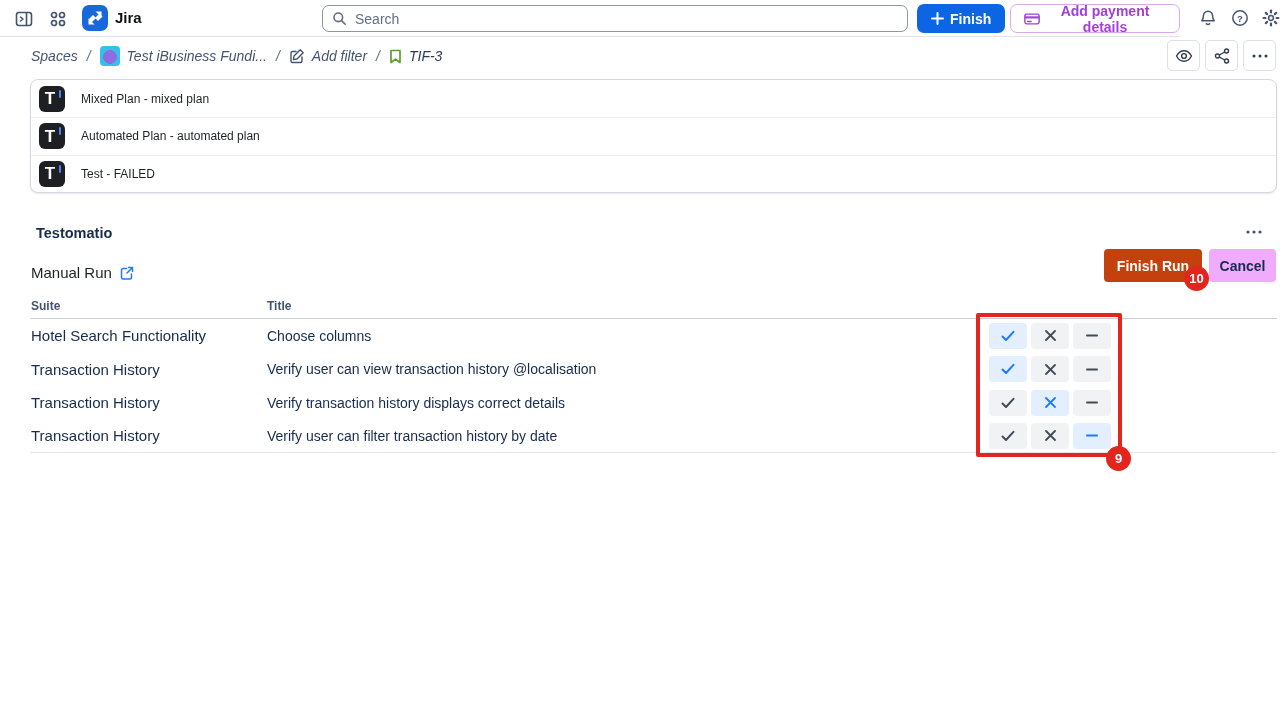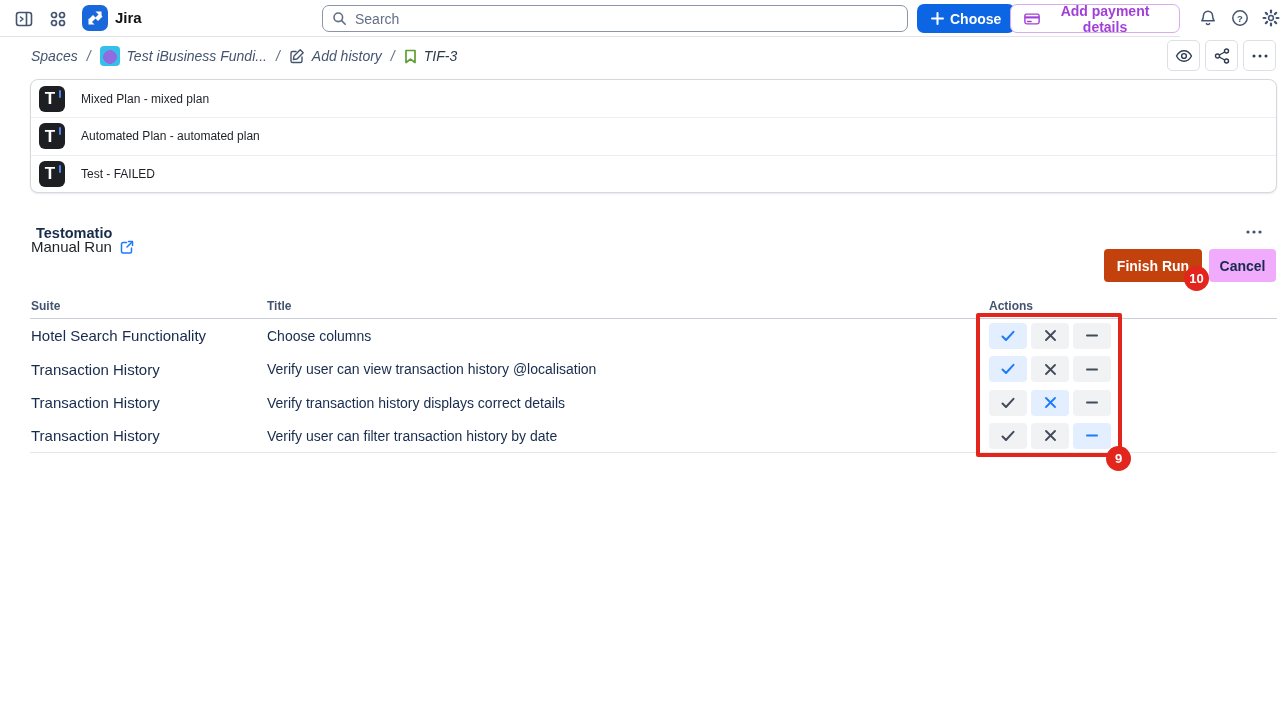--- a/index.html
+++ b/index.html
@@ -53,21 +53,21 @@
   .plan-ico { width:26px; height:26px; border-radius:6px; background:#1D1F23; position:relative;
               display:flex; align-items:center; justify-content:center; }
   .plan-ico .t { color:#fff; font-size:17px; font-weight:bold; line-height:1; margin-right:4px;}
   .plan-ico .tick { position:absolute; right:4px; top:4px; width:2.5px; height:8px; background:#4D82F3; border-radius:2px; }
   .plan-label { font-size:12px; color:#1D2125; }
 
   
   .sec-head { position:absolute; left:36px; top:225px; font-size:14.5px; font-weight:bold; color:#172B4D; }
   .sec-more { position:absolute; right:8px; top:222px; width:26px; height:20px; border:none; background:transparent;
               color:#44546F; font-size:16px; letter-spacing:2px; cursor:pointer; }
-  .manual-run { position:absolute; left:31px; top:238px; display:flex; align-items:center; gap:8px;
+  .manual-run { position:absolute; left:31px; top:264px; display:flex; align-items:center; gap:8px;
                 font-size:15px; color:#1D2125; cursor:pointer; }
   .btn-finish { position:absolute; left:1104px; top:249px; width:98px; height:33px; background:#c2410c;
                 color:#fff; border:none; border-radius:4px; font-size:14px; font-weight:bold;
                 cursor:pointer; font-family:inherit; }
   .btn-cancel { position:absolute; left:1209px; top:249px; width:67px; height:33px; background:#f0abfc;
                 color:#172B4D; border:none; border-radius:4px; font-size:14px; font-weight:bold;
                 cursor:pointer; font-family:inherit; }
 
   
   .runtable { position:absolute; left:30px; top:299px; width:1247px; }
@@ -136,21 +136,21 @@
         </svg>
       </span>
       <input type="text" placeholder="Search" style="">
     </div>
 
     <button class="btn-create">
       <svg width="13" height="13" viewBox="0 0 13 13" stroke="#fff" stroke-width="2" stroke-linecap="round">
         <line x1="6.5" y1="1" x2="6.5" y2="12"></line>
           <line x1="1" y1="6.5" x2="12" y2="6.5"></line>
       </svg>
-      <span>Choose</span>
+      <span>Finish</span>
     </button>
 
     <button class="btn-payment">
       <svg width="18" height="14" viewBox="0 0 18 14" fill="none" stroke="#A13FD6" stroke-width="1.6">
         <rect x="1" y="1.5" width="16" height="11" rx="2"></rect>
         <line x1="1" y1="5.2" x2="17" y2="5.2" stroke-width="2.4"></line>
         <line x1="4" y1="9.8" x2="8" y2="9.8" stroke-linecap="round"></line>
       </svg>
       <span>Add payment details</span>
     </button>
@@ -190,21 +190,21 @@
     <span class="crumb-link">
       <span class="space-avatar"></span>
       <span>Test iBusiness Fundi...</span>
     </span>
     <span class="crumb-sep">/</span>
     <span class="crumb-link">
       <svg width="16" height="16" viewBox="0 0 16 16" fill="none" stroke="#44546F" stroke-width="1.4" stroke-linecap="round" stroke-linejoin="round">
         <path d="M13 9 v4 a1.5 1.5 0 0 1 -1.5 1.5 h-8 A1.5 1.5 0 0 1 2 13 V5 a1.5 1.5 0 0 1 1.5-1.5 H7"></path>
         <path d="M11.2 1.8 l3 3 L8 11 l-3.6.6 L5 8 Z"></path>
       </svg>
-      <span>Add history</span>
+      <span>Add filter</span>
     </span>
     <span class="crumb-sep">/</span>
     <span class="crumb-link">
       <svg width="13" height="15" viewBox="0 0 13 15" fill="none" stroke="#5C9E31" stroke-width="1.7" stroke-linejoin="round">
         <path d="M2 1.5 h9 v12 l-4.5-3.4 L2 13.5 Z"></path>
       </svg>
       <span style="color:#2E3B4E">TIF-3</span>
     </span>
   </nav>
 
@@ -280,21 +280,20 @@
     <span class="badge-10">10</span>
   </button>
   <button class="btn-cancel">
     <span>Cancel</span>
   </button>
 
   <section class="runtable">
     <div class="rt-head">
       <span class="col-suite">Suite</span>
       <span class="col-title">Title</span>
-      <span class="col-actions">Actions</span>
     </div>
 
     <div class="rt-row">
       <span class="col-suite">Hotel Search Functionality</span>
       <span class="col-title">Choose columns</span>
       <span class="col-actions">
           <span class="act-group">
         <button class="act-btn sel" aria-label="pass">
           <svg width="14" height="12" viewBox="0 0 14 12" fill="none" stroke="currentColor" stroke-width="2" stroke-linecap="round" stroke-linejoin="round">
                 <path d="M1.5 6.5 L5 10 L12.5 1.8"></path>

